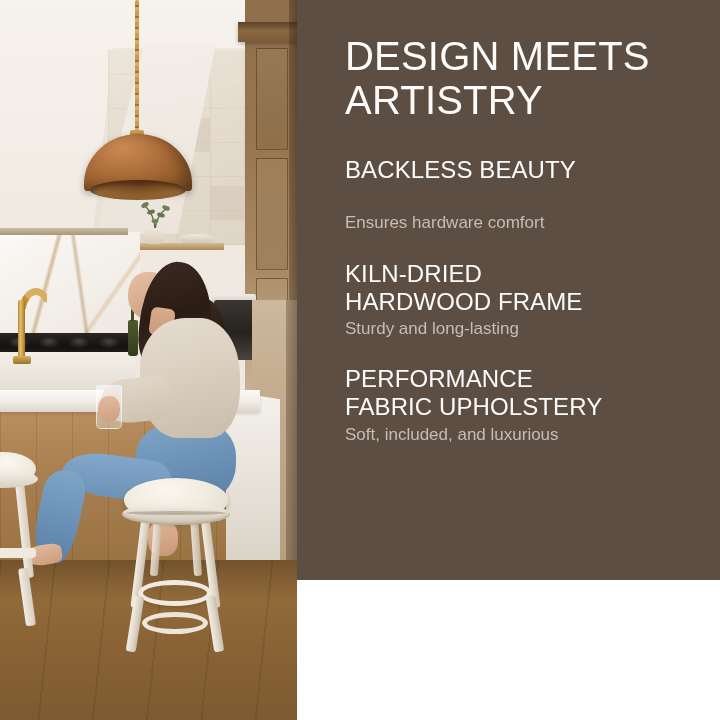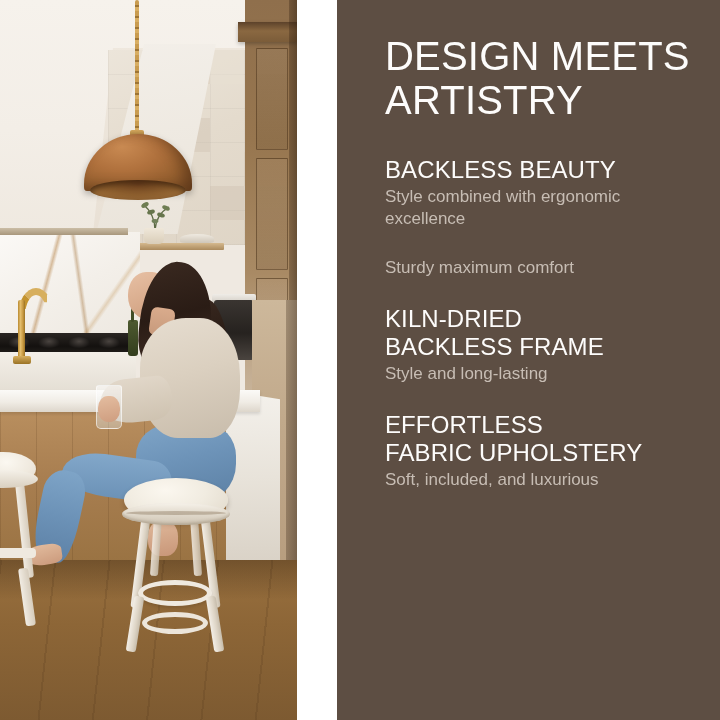--- a/index.html
+++ b/index.html
@@ -361,26 +361,25 @@
   }
   .stool2-leg {
     background: linear-gradient(90deg,#f1ece3,#d6ccbc);
     border-radius: 3px;
   }
 
   
   .text-panel {
     position: relative;
     flex: 1 1 auto;
-    height: 720px;
+    height: 580px;
     background: #5d4e43;
     padding: 30px 30px 0 48px;
     box-sizing: border-box;
     color: #ffffff;
-    margin-left: 40px;
   }
 
   .headline {
     font-size: 40px;
     line-height: 1.10;
     font-weight: 300;
     letter-spacing: 0.2px;
     color: #fdfcfb;
     margin: 4px 0 0 0;
     white-space: pre-line;
@@ -525,35 +524,34 @@
 
   <div class="text-panel">
 
     <h1 class="headline">DESIGN MEETS
 ARTISTRY</h1>
 
     <div class="features">
 
       <div class="feature">
         <div class="feature-title">BACKLESS BEAUTY</div>
-        <div class="feature-desc">Style combined with ergonomic excellence</div>
       </div>
 
       <div class="feature">
-        <div class="feature-desc">Sturdy maximum comfort</div>
+        <div class="feature-desc">Ensures hardware comfort</div>
       </div>
 
       <div class="feature">
         <div class="feature-title">KILN-DRIED
-BACKLESS FRAME</div>
-        <div class="feature-desc">Style and long-lasting</div>
+HARDWOOD FRAME</div>
+        <div class="feature-desc">Sturdy and long-lasting</div>
       </div>
 
       <div class="feature">
-        <div class="feature-title">EFFORTLESS
+        <div class="feature-title">PERFORMANCE
 FABRIC UPHOLSTERY</div>
         <div class="feature-desc">Soft, included, and luxurious</div>
       </div>
 
 
     </div>
   </div>
 
 </div>
 

